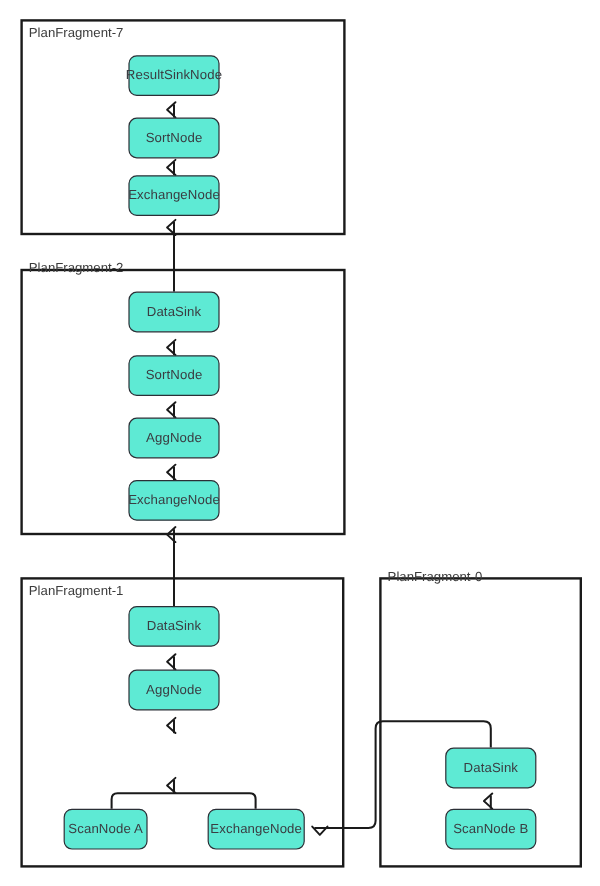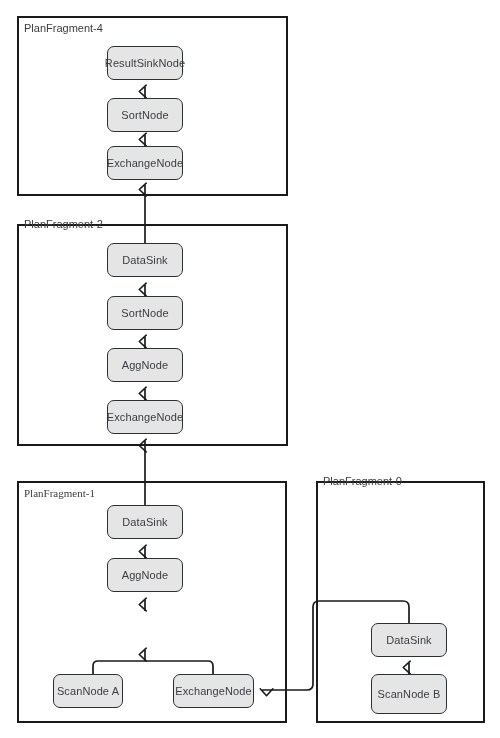--- a/index.html
+++ b/index.html
@@ -25,21 +25,21 @@
     font-size:11px;
     color:#3c3c3c;
     line-height:13px;
     white-space:nowrap;
   }
   .node{
     position:absolute;
     box-sizing:border-box;
     border:1.6px solid #2b2f36;
     border-radius:7px;
-    background:#e5e5e5;
+    background:#5eead4;
     color:#3a3d42;
     font-size:11px;
     display:flex;
     align-items:center;
     justify-content:center;
     white-space:nowrap;
     letter-spacing:.1px;
   }
   .edge-layer{
     position:absolute;
@@ -87,41 +87,41 @@
       <path d="M213,674 L213,666 Q213,661 208,661 L145,661"></path>
       <line x1="145" y1="661" x2="145" y2="650" marker-end="url(#ah)"></line>
 
       <line x1="409" y1="674" x2="409" y2="663" marker-end="url(#ah)"></line>
 
       <path d="M409,623 L409,607 Q409,601 403,601 L319,601 Q313,601 313,607 L313,684 Q313,690 307,690 L262,690" marker-end="url(#ahl)"></path>
     </g>
   </svg>
 
   <div class="fragment" style="left:17px;top:16px;width:271px;height:180px;"></div>
-  <div class="fragment-label" style="left:24px;top:22px;">PlanFragment-4</div>
+  <div class="fragment-label" style="left:24px;top:22px;">PlanFragment-7</div>
 
   <div class="fragment" style="left:17px;top:224px;width:271px;height:222px;"></div>
   <div class="fragment-label" style="left:24px;top:218px;">PlanFragment-2</div>
 
   <div class="fragment" style="left:17px;top:481px;width:270px;height:242px;"></div>
-  <div class="fragment-label" style="left:24px;top:487px;font-family:Liberation Serif, serif;">PlanFragment-1</div>
+  <div class="fragment-label" style="left:24px;top:487px;">PlanFragment-1</div>
 
   <div class="fragment" style="left:316px;top:481px;width:169px;height:242px;"></div>
   <div class="fragment-label" style="left:323px;top:475px;">PlanFragment-0</div>
 
   <div class="node" style="left:107px;top:46px;width:76px;height:34px;">ResultSinkNode</div>
   <div class="node" style="left:107px;top:98px;width:76px;height:34px;">SortNode</div>
   <div class="node" style="left:107px;top:146px;width:76px;height:34px;">ExchangeNode</div>
 
   <div class="node" style="left:107px;top:243px;width:76px;height:34px;">DataSink</div>
   <div class="node" style="left:107px;top:296px;width:76px;height:34px;">SortNode</div>
   <div class="node" style="left:107px;top:348px;width:76px;height:34px;">AggNode</div>
   <div class="node" style="left:107px;top:400px;width:76px;height:34px;">ExchangeNode</div>
 
   <div class="node" style="left:107px;top:505px;width:76px;height:34px;">DataSink</div>
   <div class="node" style="left:107px;top:558px;width:76px;height:34px;">AggNode</div>
   <div class="node" style="left:53px;top:674px;width:70px;height:34px;">ScanNode A</div>
   <div class="node" style="left:173px;top:674px;width:81px;height:34px;">ExchangeNode</div>
 
   <div class="node" style="left:371px;top:623px;width:76px;height:34px;">DataSink</div>
-  <div class="node" style="left:371px;top:674px;width:76px;height:40px;">ScanNode B</div>
+  <div class="node" style="left:371px;top:674px;width:76px;height:34px;">ScanNode B</div>
 
 </div>
 
 </body></html>

